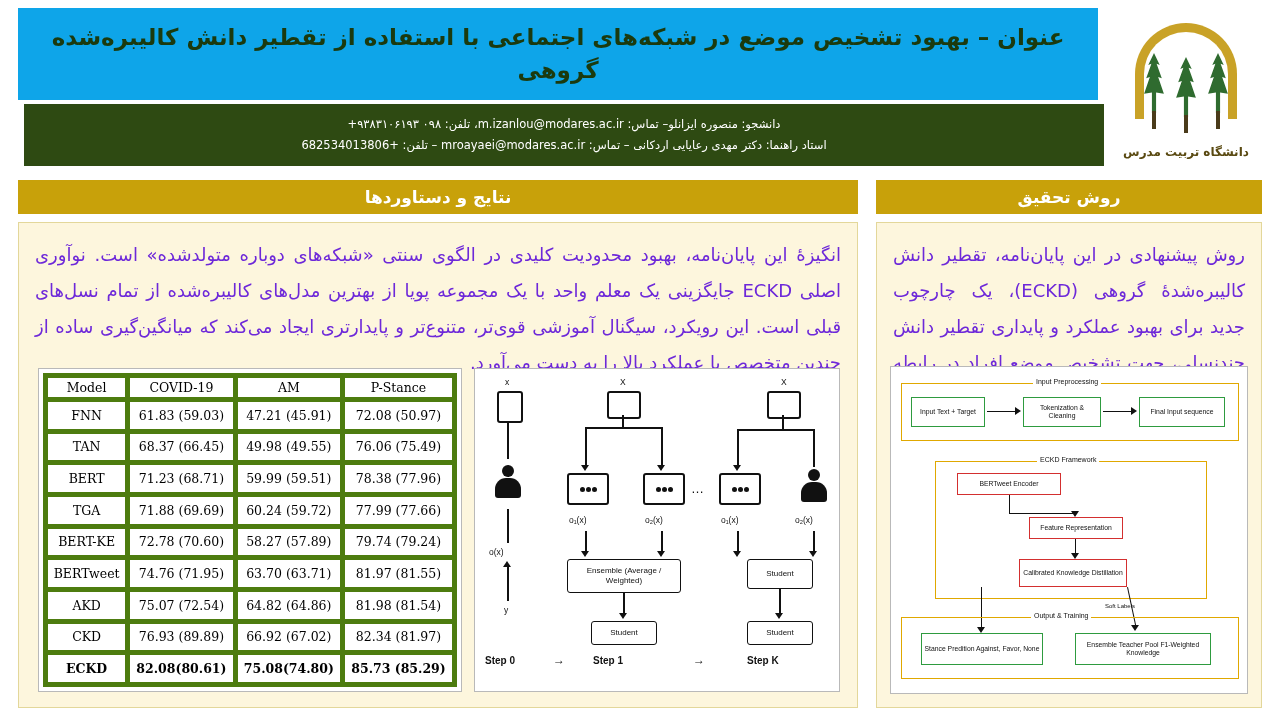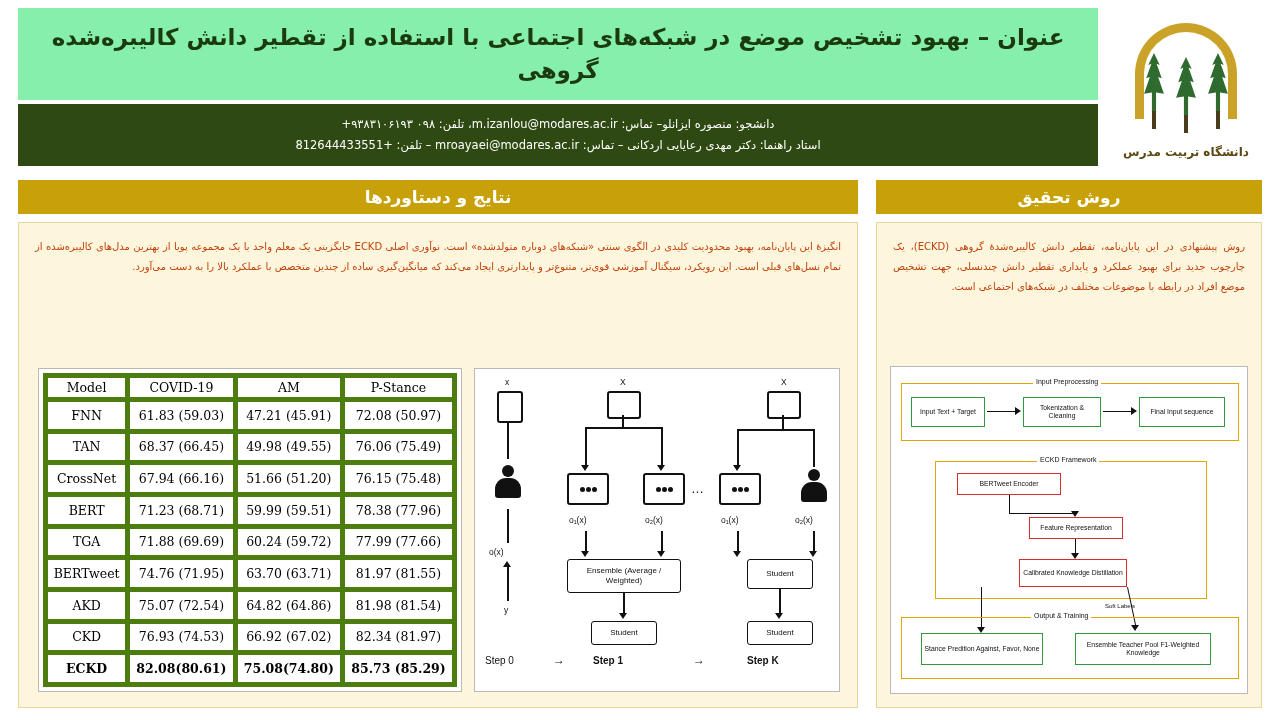--- a/index.html
+++ b/index.html
@@ -12,30 +12,30 @@
   }
   .poster{position:absolute;inset:0;}
 
   
   .header-wrap{
     position:absolute;left:0;top:0;width:1280px;height:172px;
     background:#ffffff;
   }
   .title-band{
     position:absolute;left:18px;top:8px;width:1080px;height:92px;
-    background:#86efac;
+    background:#0ea5e9;
     display:flex;align-items:center;justify-content:center;
     box-sizing:border-box;padding:4px 24px;
   }
   .title-band h1{
     margin:0;font-size:23px;line-height:1.45;font-weight:bold;color:#1b3a0e;
     text-align:center;font-family:"DejaVu Sans","Liberation Sans",sans-serif;
   }
   .authors-band{
-    position:absolute;left:18px;top:104px;width:1080px;height:62px;
+    position:absolute;left:24px;top:104px;width:1080px;height:62px;
     background:#2e4a12;
     color:#ffffff;
     display:flex;flex-direction:column;align-items:center;justify-content:center;
     gap:6px;
     box-sizing:border-box;padding:4px 10px;
   }
   .authors-band .line{font-size:11.5px;line-height:1.3;text-align:center;}
 
   
   .logo-box{
@@ -80,21 +80,21 @@
 
   
   .panel{
     position:absolute;background:#fdf6dd;border:1px solid #e3d79a;
     box-sizing:border-box;
   }
   #panel-results{left:18px;top:222px;width:840px;height:486px;padding:14px 16px;}
   #panel-method{left:876px;top:222px;width:386px;height:486px;padding:14px 16px;}
 
   .body-text{
-    font-size:10px;line-height:2.0;color:#c2410c;text-align:justify;
+    font-size:18px;line-height:2.0;color:#6d28d9;text-align:justify;
     text-align-last:right;
     direction:rtl;
   }
 
   
   .table-card{
     position:absolute;left:38px;top:368px;width:424px;height:324px;
     background:#ffffff;border:1px solid #b9b9b9;box-sizing:border-box;
     padding:4px;
   }
@@ -165,21 +165,21 @@
 <body>
 
 <div class="poster">
 
   <div class="header-wrap">
     <div class="title-band">
       <h1>عنوان – بهبود تشخیص موضع در شبکه‌های اجتماعی با استفاده از تقطیر دانش کالیبره‌شده گروهی</h1>
     </div>
     <div class="authors-band">
       <div class="line">دانشجو: منصوره ایزانلو– تماس: m.izanlou@modares.ac.ir، تلفن: ۰۹۸ ۹۳۸۳۱۰۶۱۹۳+</div>
-      <div class="line">استاد راهنما: دکتر مهدی رعایایی اردکانی – تماس: mroayaei@modares.ac.ir – تلفن: +812644433551</div>
+      <div class="line">استاد راهنما: دکتر مهدی رعایایی اردکانی – تماس: mroayaei@modares.ac.ir – تلفن: +682534013806</div>
     </div>
 
     <div class="logo-box">
       <div class="logo-inner">
         <div class="logo-arch"></div>
         <div class="tree t1">
             <div class="crown"></div>
             <div class="trunk"></div>
           </div>
         <div class="tree t2">
@@ -223,52 +223,52 @@
             <td>47.21 (45.91)</td>
             <td>72.08 (50.97)</td>
           </tr>
           <tr>
             <td>TAN</td>
             <td>68.37 (66.45)</td>
             <td>49.98 (49.55)</td>
             <td>76.06 (75.49)</td>
           </tr>
           <tr>
-            <td>CrossNet</td>
-            <td>67.94 (66.16)</td>
-            <td>51.66 (51.20)</td>
-            <td>76.15 (75.48)</td>
-          </tr>
-          <tr>
             <td>BERT</td>
             <td>71.23 (68.71)</td>
             <td>59.99 (59.51)</td>
             <td>78.38 (77.96)</td>
           </tr>
           <tr>
             <td>TGA</td>
             <td>71.88 (69.69)</td>
             <td>60.24 (59.72)</td>
             <td>77.99 (77.66)</td>
           </tr>
           <tr>
+            <td>BERT-KE</td>
+            <td>72.78 (70.60)</td>
+            <td>58.27 (57.89)</td>
+            <td>79.74 (79.24)</td>
+          </tr>
+          <tr>
             <td>BERTweet</td>
             <td>74.76 (71.95)</td>
             <td>63.70 (63.71)</td>
             <td>81.97 (81.55)</td>
           </tr>
           <tr>
             <td>AKD</td>
             <td>75.07 (72.54)</td>
             <td>64.82 (64.86)</td>
             <td>81.98 (81.54)</td>
           </tr>
           <tr>
             <td>CKD</td>
-            <td>76.93 (74.53)</td>
+            <td>76.93 (89.89)</td>
             <td>66.92 (67.02)</td>
             <td>82.34 (81.97)</td>
           </tr>
           <tr class="best">
             <td>ECKD</td>
             <td>82.08(80.61)</td>
             <td>75.08(74.80)</td>
             <td>85.73 (85.29)</td>
           </tr>
         </tbody>
@@ -282,21 +282,21 @@
     <div class="dg-line" style="left:32px;top:52px;width:1.5px;height:38px;"></div>
     <div class="person" style="left:20px;top:96px;">
       <div class="head"></div>
         <div class="body"></div>
     </div>
     <div class="dg-line" style="left:32px;top:140px;width:1.5px;height:34px;"></div>
     <span class="dg-label" style="left:14px;top:178px;">o(x)</span>
     <div class="dg-line" style="left:32px;top:198px;width:1.5px;height:34px;"></div>
     <div class="arrowhead ah-up" style="left:28px;top:192px;"></div>
     <span class="dg-label" style="left:29px;top:236px;">y</span>
-    <span class="dg-label" style="left:10px;top:286px;font-size:10px;font-weight:normal;">Step 0</span>
+    <span class="dg-label" style="left:10px;top:286px;font-size:10px;font-weight:bold;">Step 0</span>
     <span class="dg-label" style="left:78px;top:284px;font-size:12px;">→</span>
 
     <span class="dg-label" style="left:145px;top:8px;">X</span>
     <div class="dg-ibox" style="left:132px;top:22px;width:30px;height:24px;"></div>
     <div class="dg-line" style="left:110px;top:58px;width:78px;height:1.5px;"></div>
     <div class="dg-line" style="left:147px;top:46px;width:1.5px;height:12px;"></div>
     <div class="dg-line" style="left:110px;top:58px;width:1.5px;height:40px;"></div>
     <div class="dg-line" style="left:186px;top:58px;width:1.5px;height:40px;"></div>
     <div class="arrowhead ah-down" style="left:106px;top:96px;"></div>
     <div class="arrowhead ah-down" style="left:182px;top:96px;"></div>

